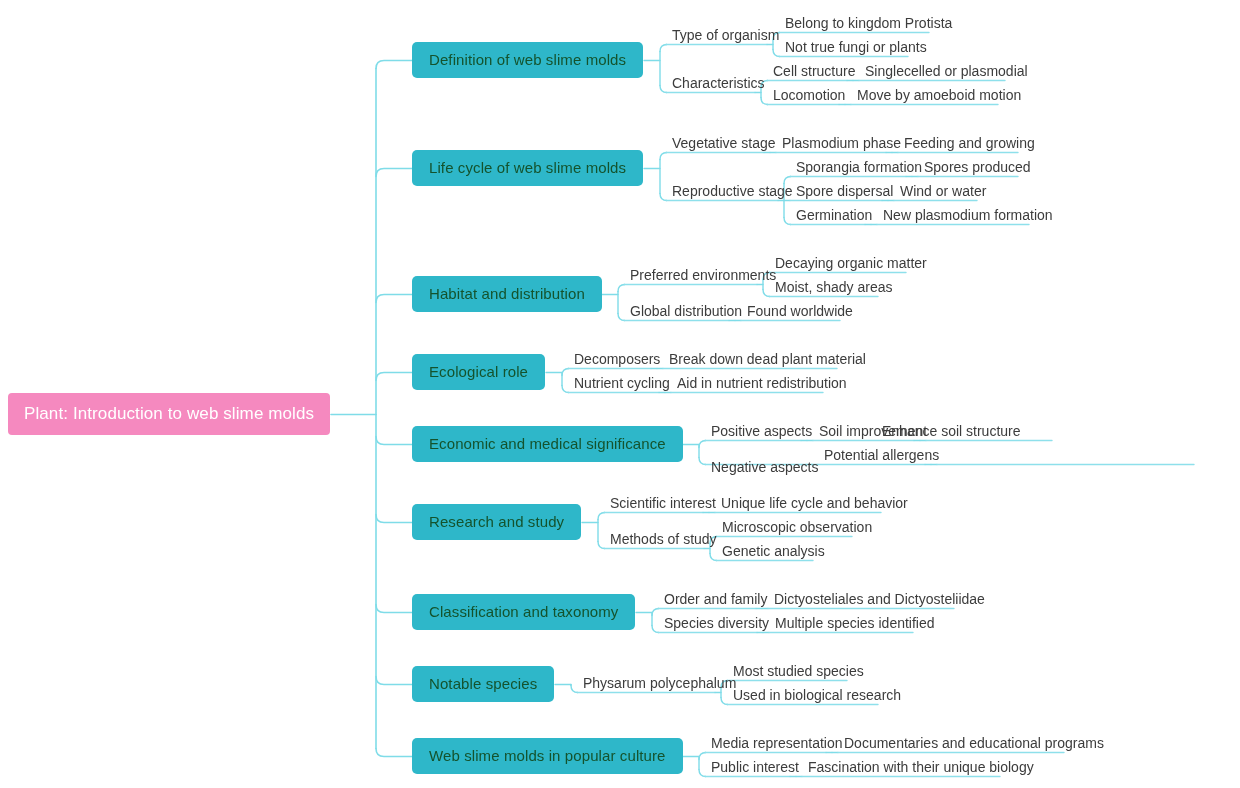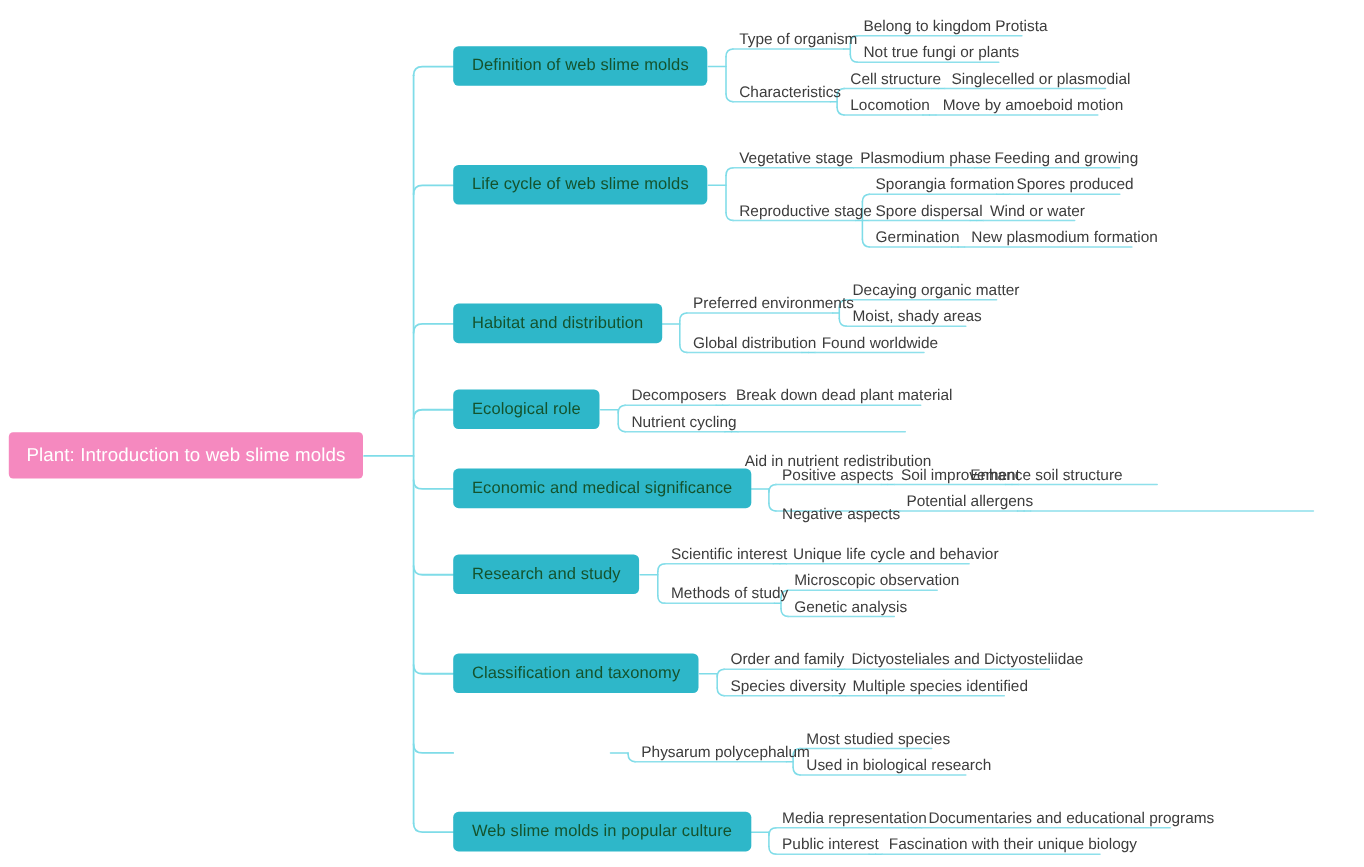--- a/index.html
+++ b/index.html
@@ -323,21 +323,21 @@
     </div>
     <div class="node lvx" style="left: 568px; top: 352px;">
       <span class="node-label">Decomposers</span>
     </div>
     <div class="node lvx" style="left: 663px; top: 352px;">
       <span class="node-label">Break down dead plant material</span>
     </div>
     <div class="node lvx" style="left: 568px; top: 376px;">
       <span class="node-label">Nutrient cycling</span>
     </div>
-    <div class="node lvx" style="left: 671px; top: 376px; margin-top: 36px;">
+    <div class="node lvx" style="left: 671px; top: 376px;">
       <span class="node-label">Aid in nutrient redistribution</span>
     </div>
     <div class="node lv1" style="left: 412px; top: 426px;">
       <span class="node-label">Economic and medical significance</span>
     </div>
     <div class="node lvx" style="left: 705px; top: 424px;">
       <span class="node-label">Positive aspects</span>
     </div>
     <div class="node lvx" style="left: 813px; top: 424px;">
       <span class="node-label">Soil improvement</span>
@@ -377,20 +377,23 @@
     </div>
     <div class="node lvx" style="left: 768px; top: 592px;">
       <span class="node-label">Dictyosteliales and Dictyosteliidae</span>
     </div>
     <div class="node lvx" style="left: 658px; top: 616px;">
       <span class="node-label">Species diversity</span>
     </div>
     <div class="node lvx" style="left: 769px; top: 616px;">
       <span class="node-label">Multiple species identified</span>
     </div>
+    <div class="node lv1" style="left: 412px; top: 666px;">
+      <span class="node-label">Notable species</span>
+    </div>
     <div class="node lvx" style="left: 577px; top: 676px;">
       <span class="node-label">Physarum polycephalum</span>
     </div>
     <div class="node lvx" style="left: 727px; top: 664px;">
       <span class="node-label">Most studied species</span>
     </div>
     <div class="node lvx" style="left: 727px; top: 688px;">
       <span class="node-label">Used in biological research</span>
     </div>
     <div class="node lv1" style="left: 412px; top: 738px;">

